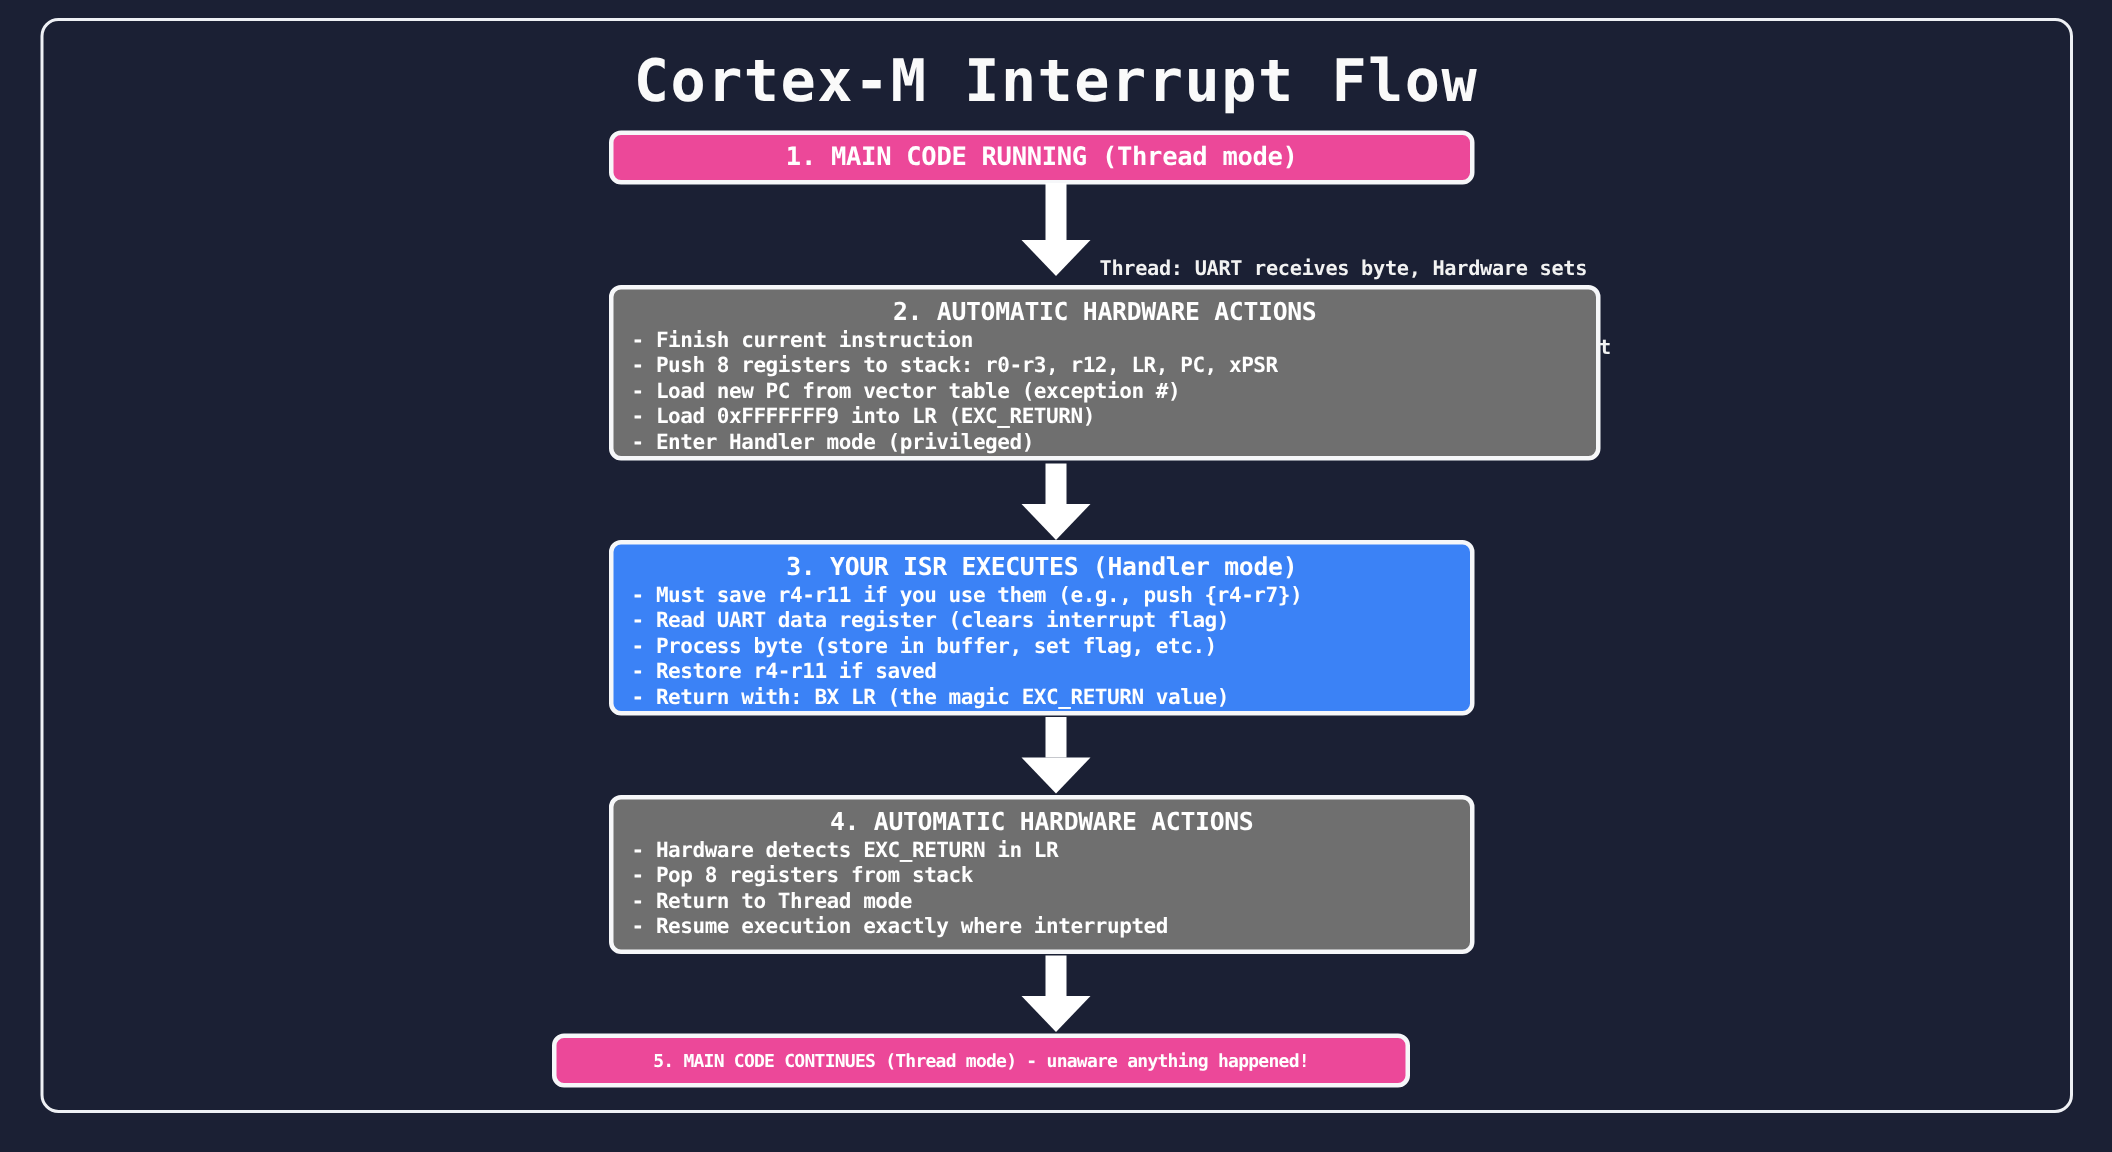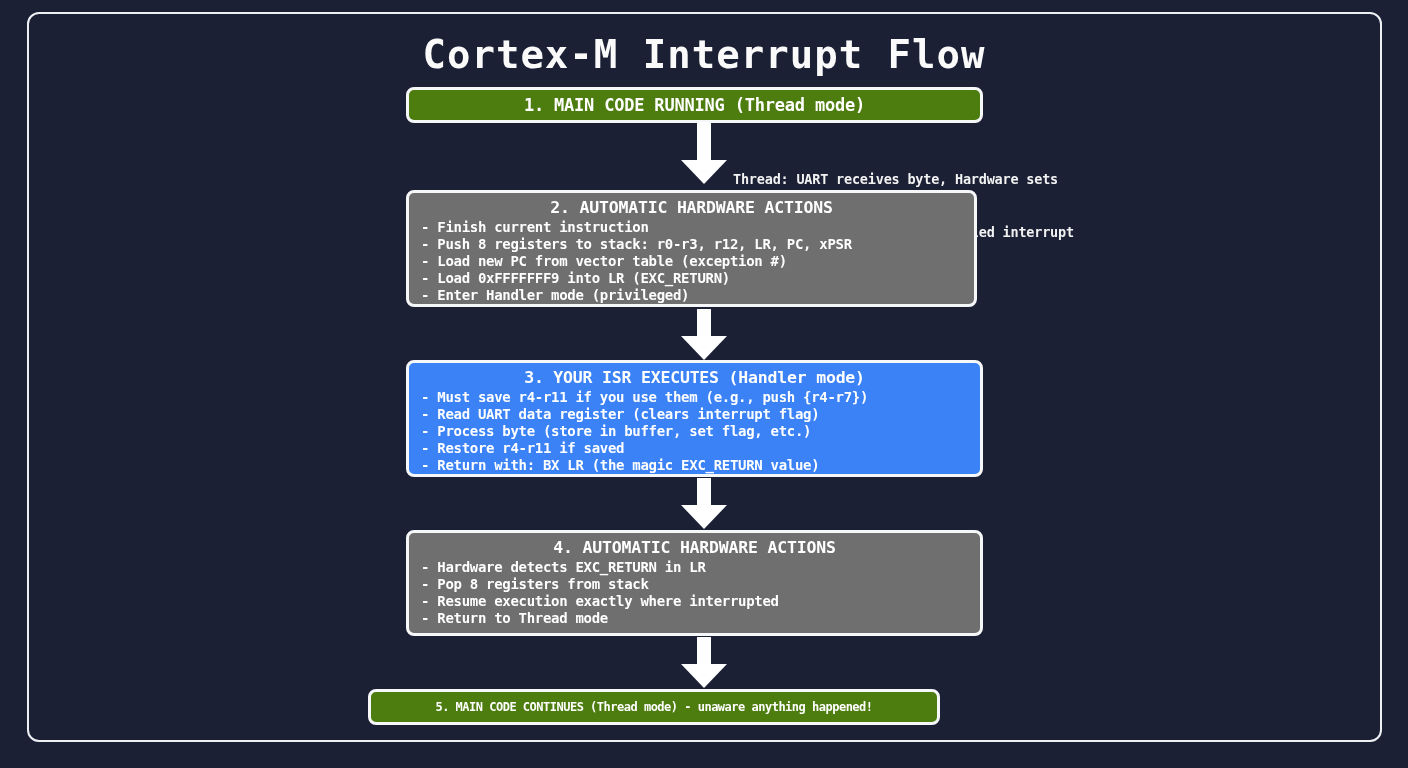--- a/index.html
+++ b/index.html
@@ -15,25 +15,25 @@
   }
   .title{
     position:absolute;left:0;top:32px;width:1408px;text-align:center;
     font-size:39px;letter-spacing:1px;color:#fafafa;
   }
   .box{
     position:absolute;border:3px solid #f6f7f9;border-radius:8px;
     box-sizing:border-box;color:#ffffff;
   }
   .banner{display:flex;align-items:center;justify-content:center;}
-  .blue{background:#4d7c0f;}
+  .blue{background:#ec4899;}
   .gray{background:#6f6f6f;}
   .green{background:#3b82f6;}
   .box1{left:406px;top:87px;width:577px;height:36px;font-size:17px;letter-spacing:-0.2px;}
-  .box2{left:406px;top:190px;width:571px;height:117px;}
+  .box2{left:406px;top:190px;width:661px;height:117px;}
   .box3{left:406px;top:360px;width:577px;height:117px;}
   .box4{left:406px;top:530px;width:577px;height:106px;}
   .box5{left:368px;top:689px;width:572px;height:36px;font-size:12px;letter-spacing:-0.5px;}
   .box-title{
     text-align:center;font-size:16.5px;line-height:23px;padding-top:3px;
     letter-spacing:-0.2px;
   }
   .bullet{
     font-size:14px;line-height:17px;padding-left:12px;letter-spacing:-0.3px;
     white-space:pre;
@@ -101,22 +101,22 @@
 
 <div class="arrow a3">
   <div class="stem"></div>
   <div class="head"></div>
 </div>
 
 <div class="box gray box4">
   <div class="box-title">4. AUTOMATIC HARDWARE ACTIONS</div>
   <div class="bullet">- Hardware detects EXC_RETURN in LR</div>
   <div class="bullet">- Pop 8 registers from stack</div>
+  <div class="bullet">- Return to Thread mode</div>
   <div class="bullet">- Resume execution exactly where interrupted</div>
-  <div class="bullet">- Return to Thread mode</div>
 </div>
 
 <div class="arrow a4">
   <div class="stem"></div>
   <div class="head"></div>
 </div>
 
 <div class="box blue banner box5">
   <span>5. MAIN CODE CONTINUES (Thread mode) - unaware anything happened!</span>
 </div>

